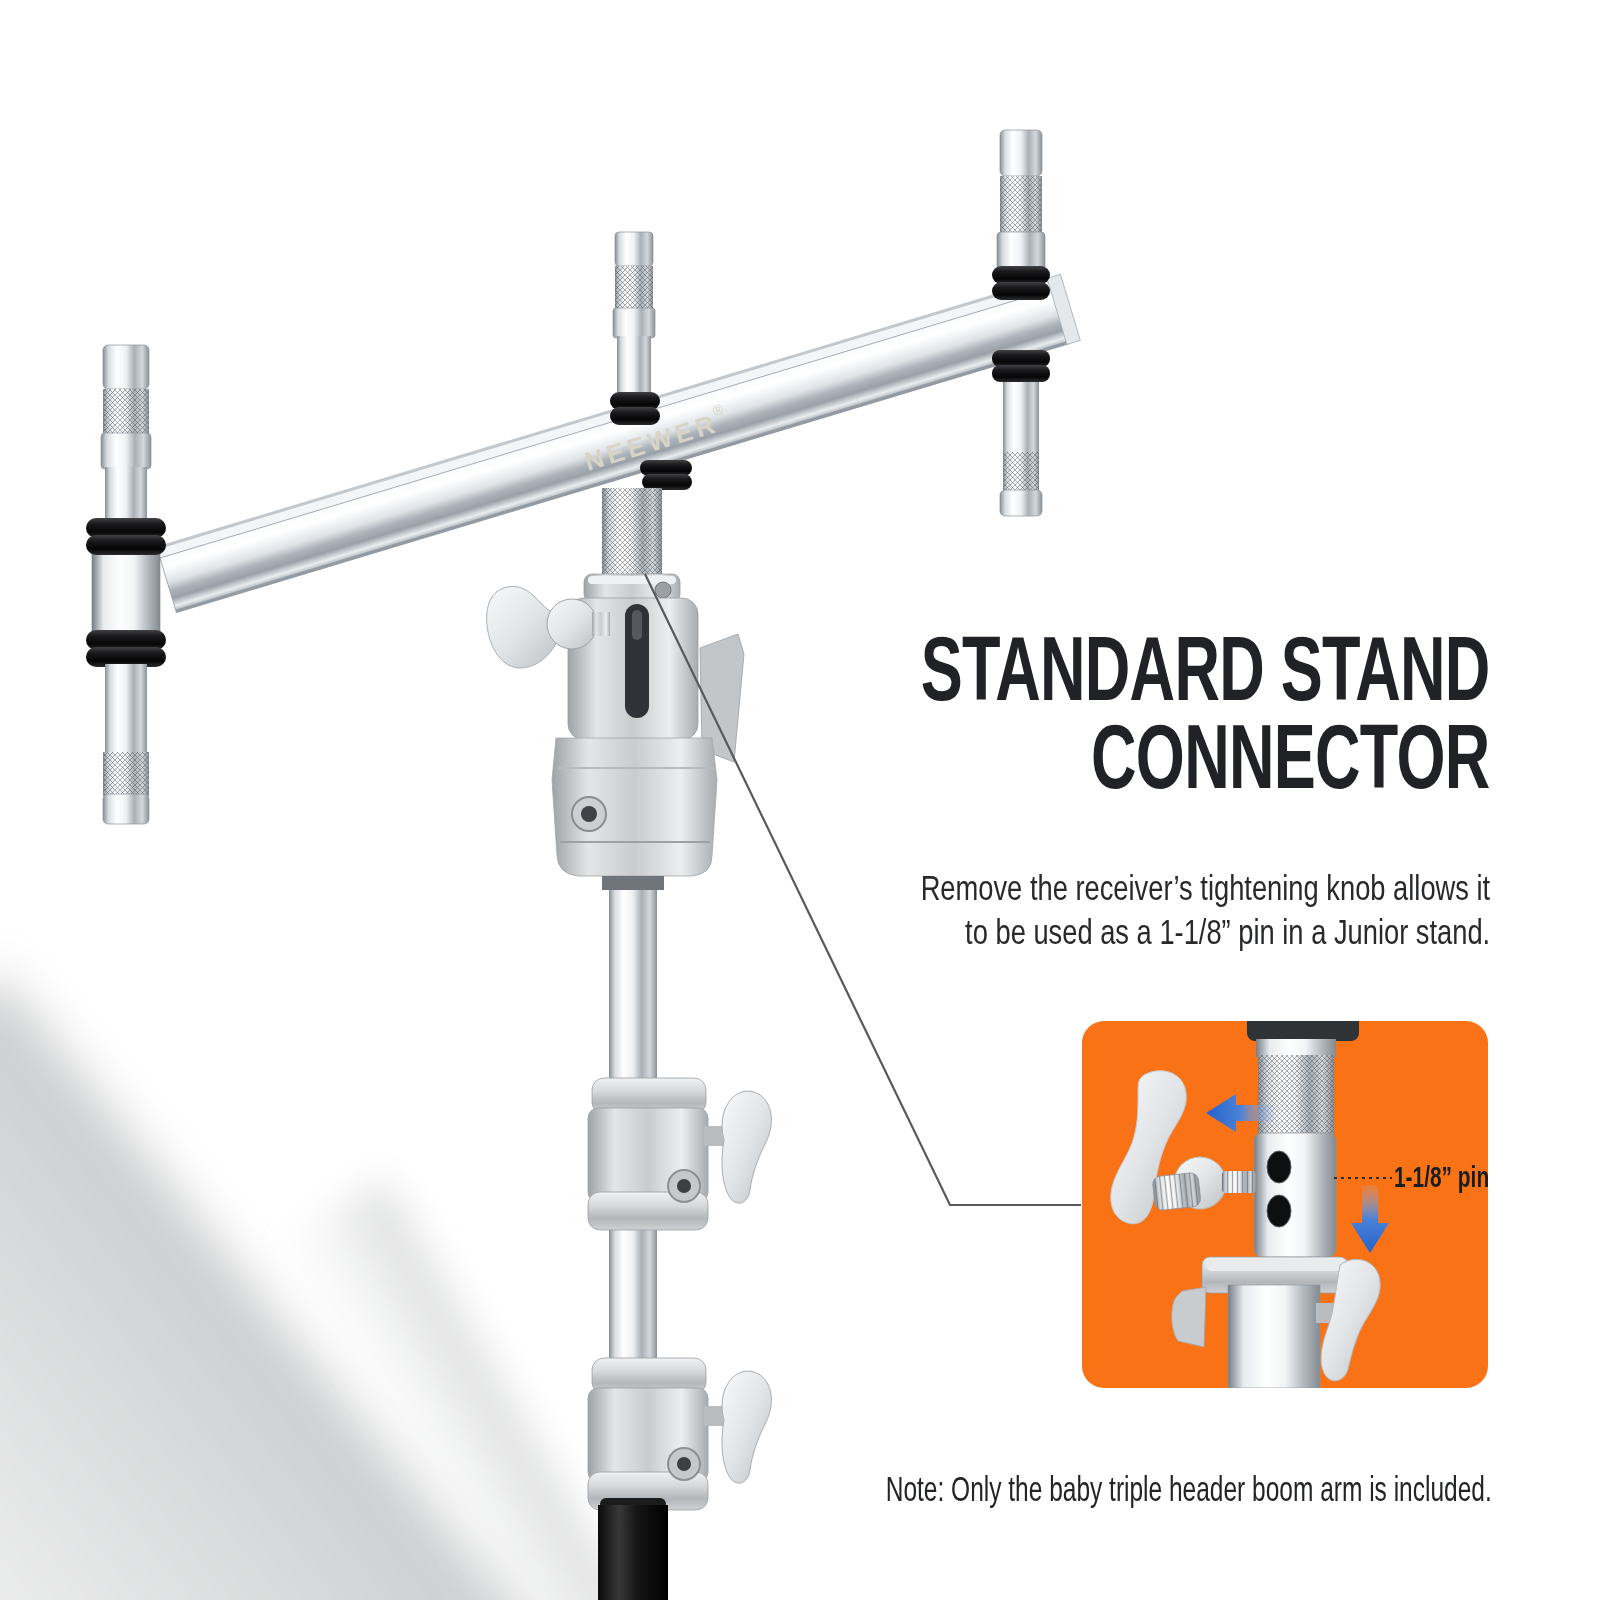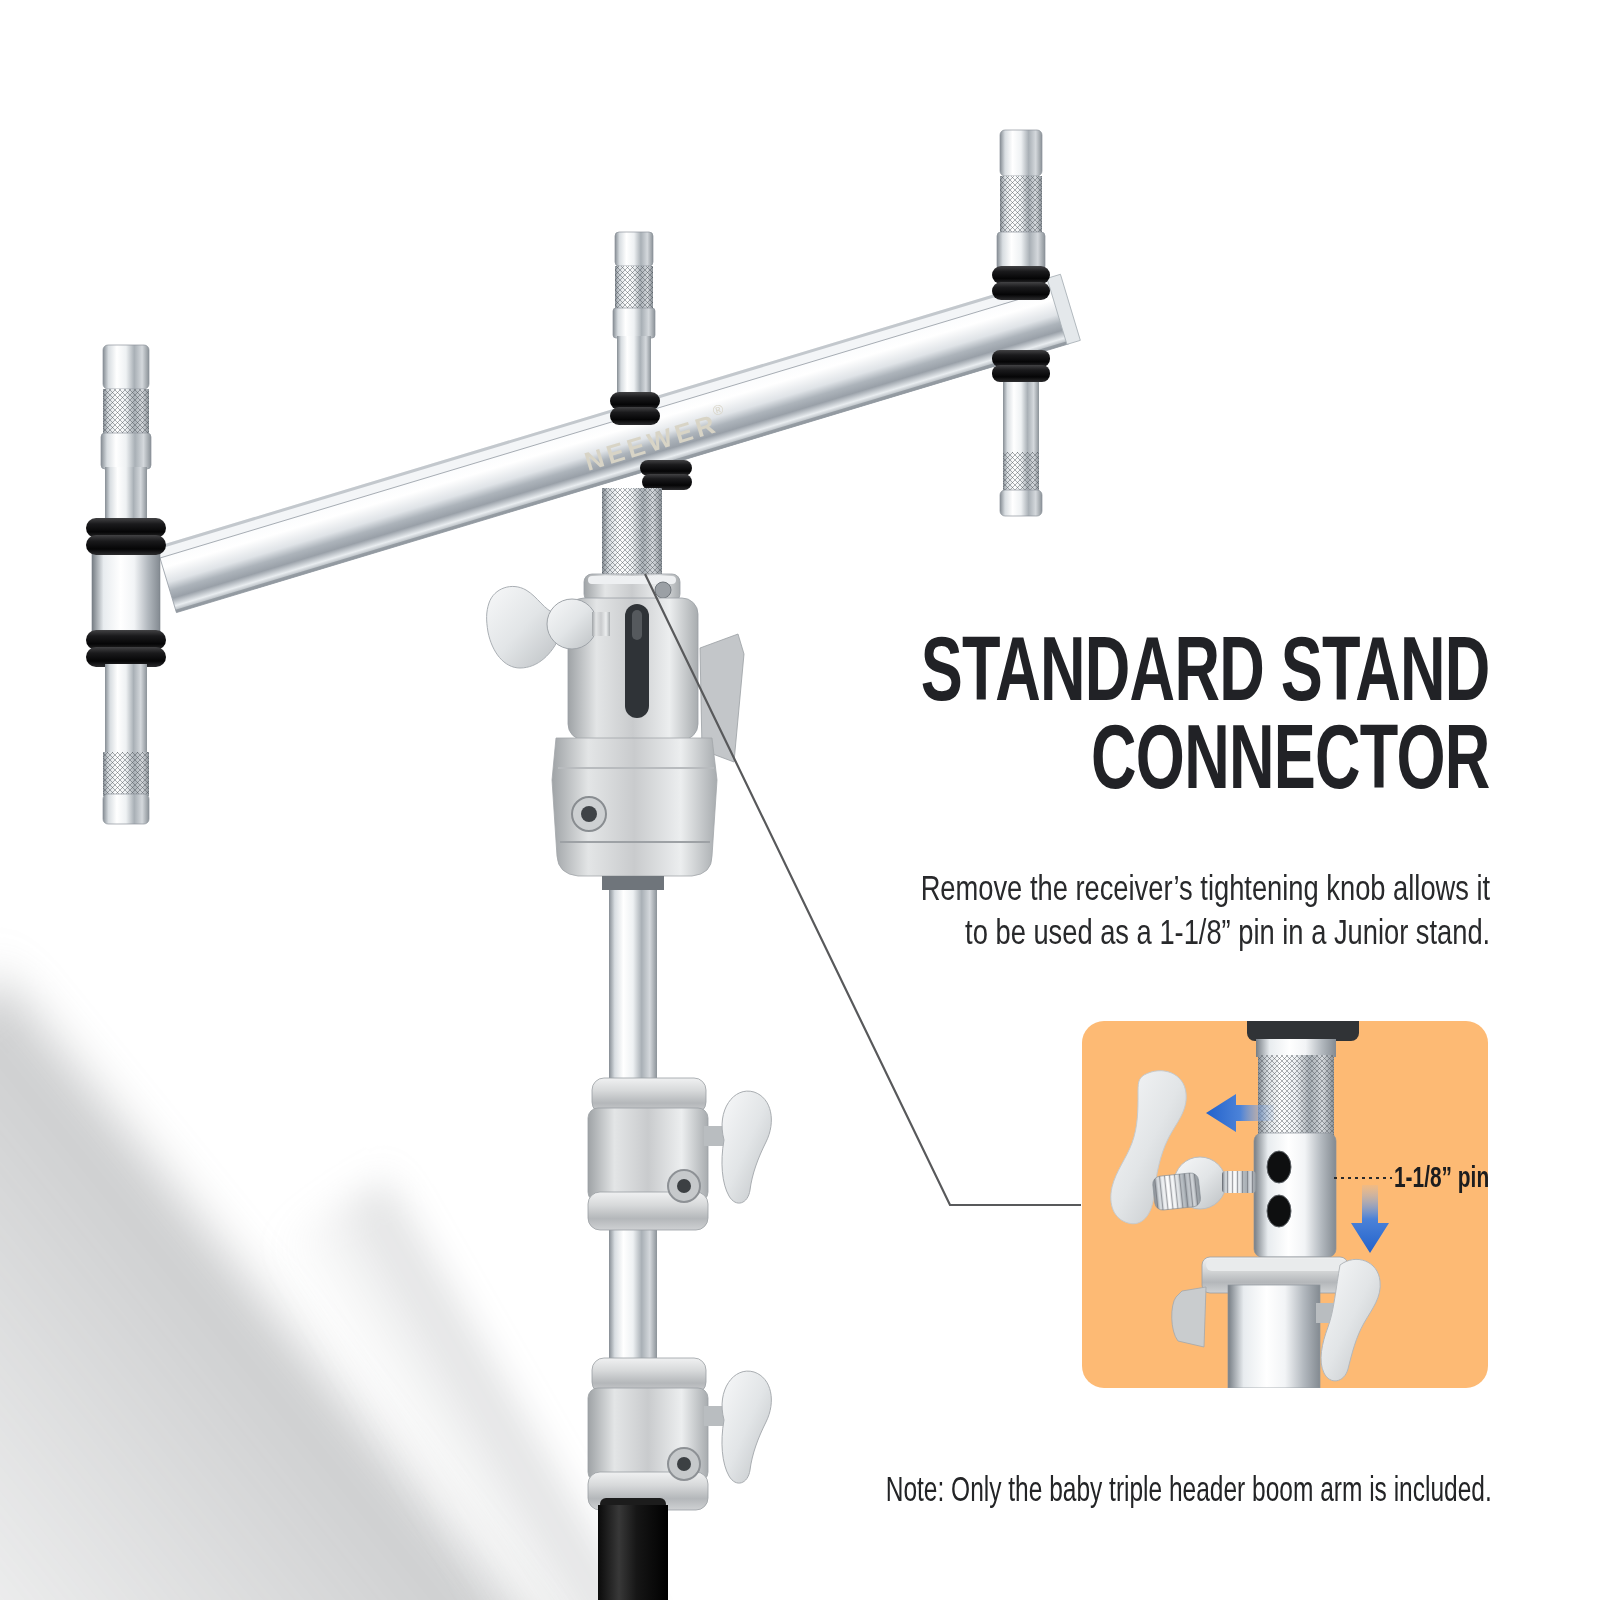--- a/index.html
+++ b/index.html
@@ -29,21 +29,21 @@
     position:absolute;right:110px;top:866px;text-align:right;
     font-size:35px;line-height:44px;color:#28292b;
     transform:scaleX(0.78);transform-origin:top right;white-space:nowrap;
   }
   .note{
     position:absolute;right:108px;top:1469px;text-align:right;
     font-size:35px;color:#232426;transform:scaleX(0.70);transform-origin:top right;white-space:nowrap;
   }
   .inset{
     position:absolute;left:1082px;top:1021px;width:406px;height:367px;
-    background:#fdba74;border-radius:22px;overflow:hidden;
+    background:#f97316;border-radius:22px;overflow:hidden;
   }
   .pin-label{
     position:absolute;left:312px;top:140px;font-weight:bold;font-size:29px;
     color:#1c1d1f;transform:scaleX(0.72);transform-origin:left top;white-space:nowrap;
   }
 </style>
 </head>
 <body>
 
 <div class="stage">

